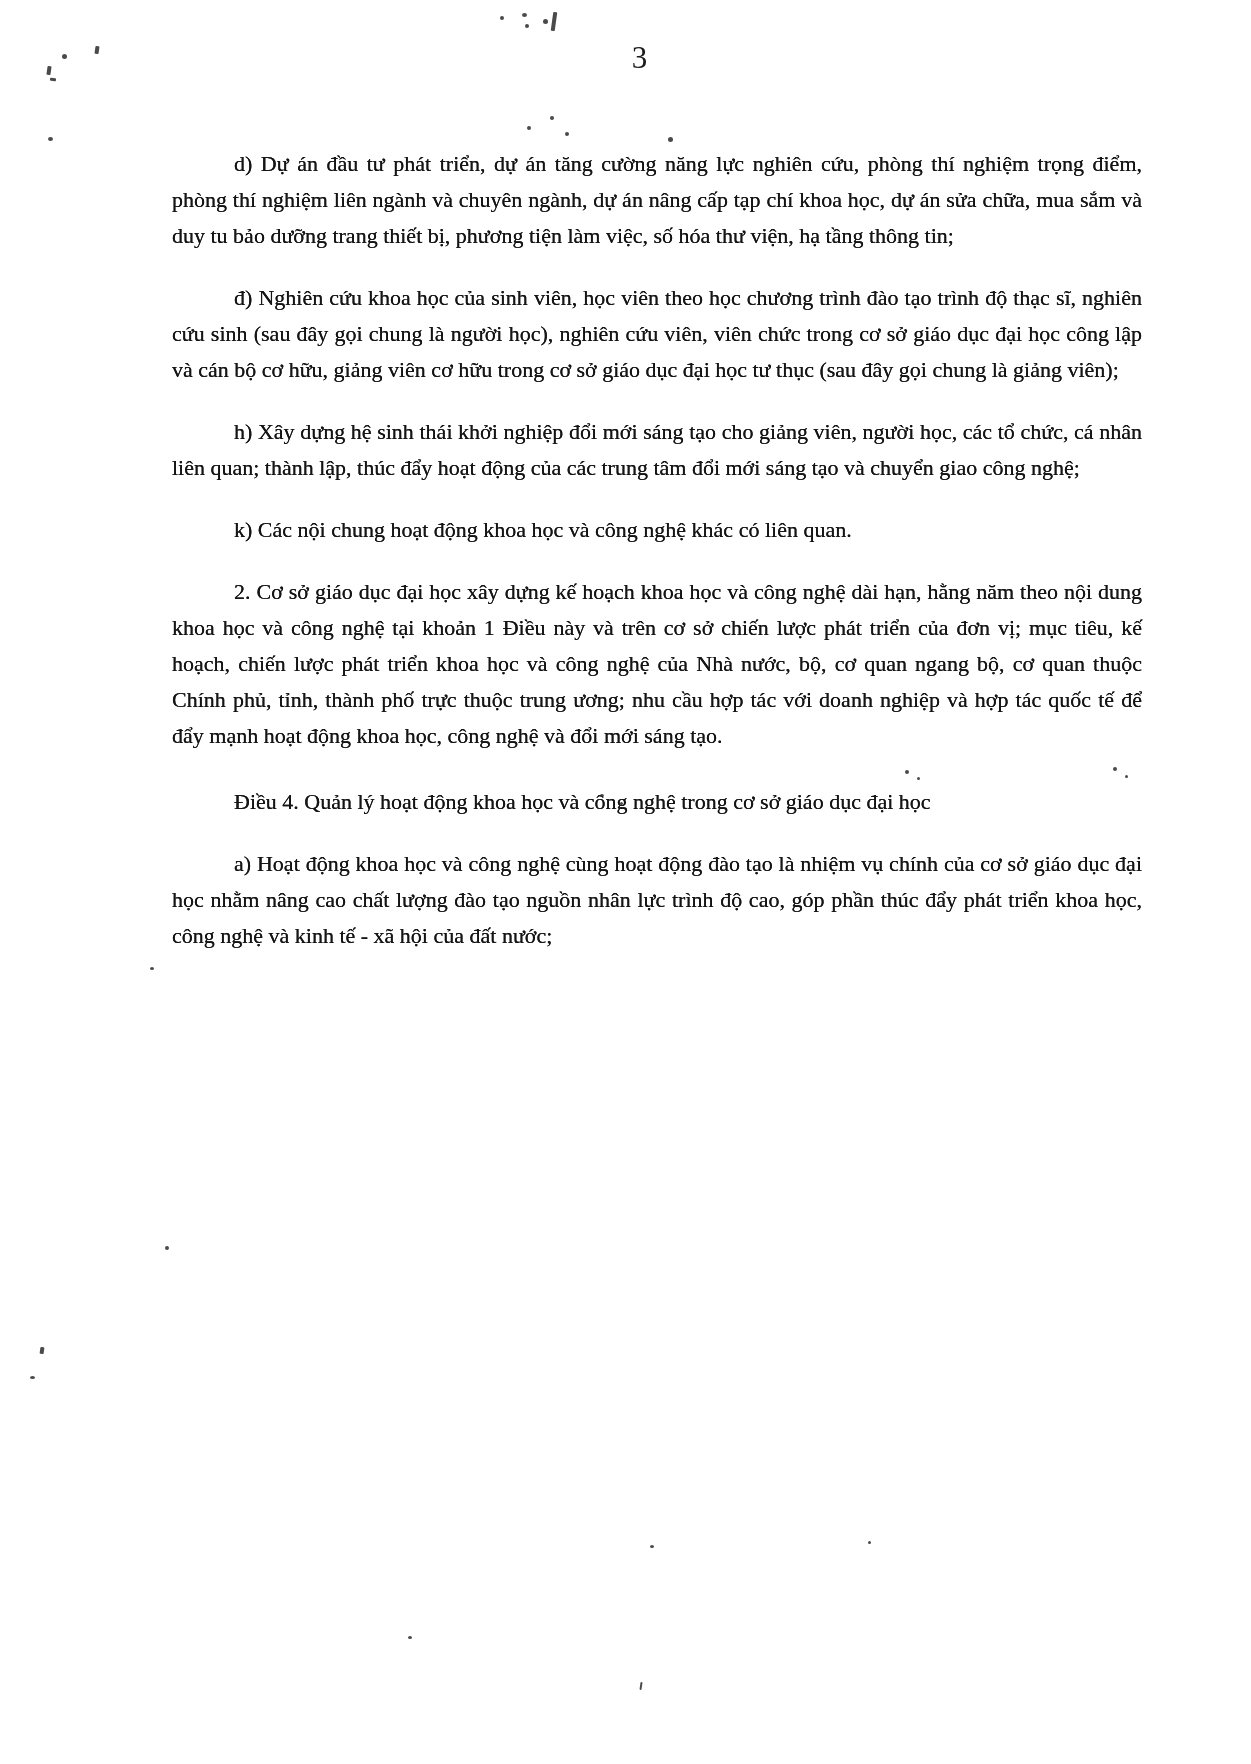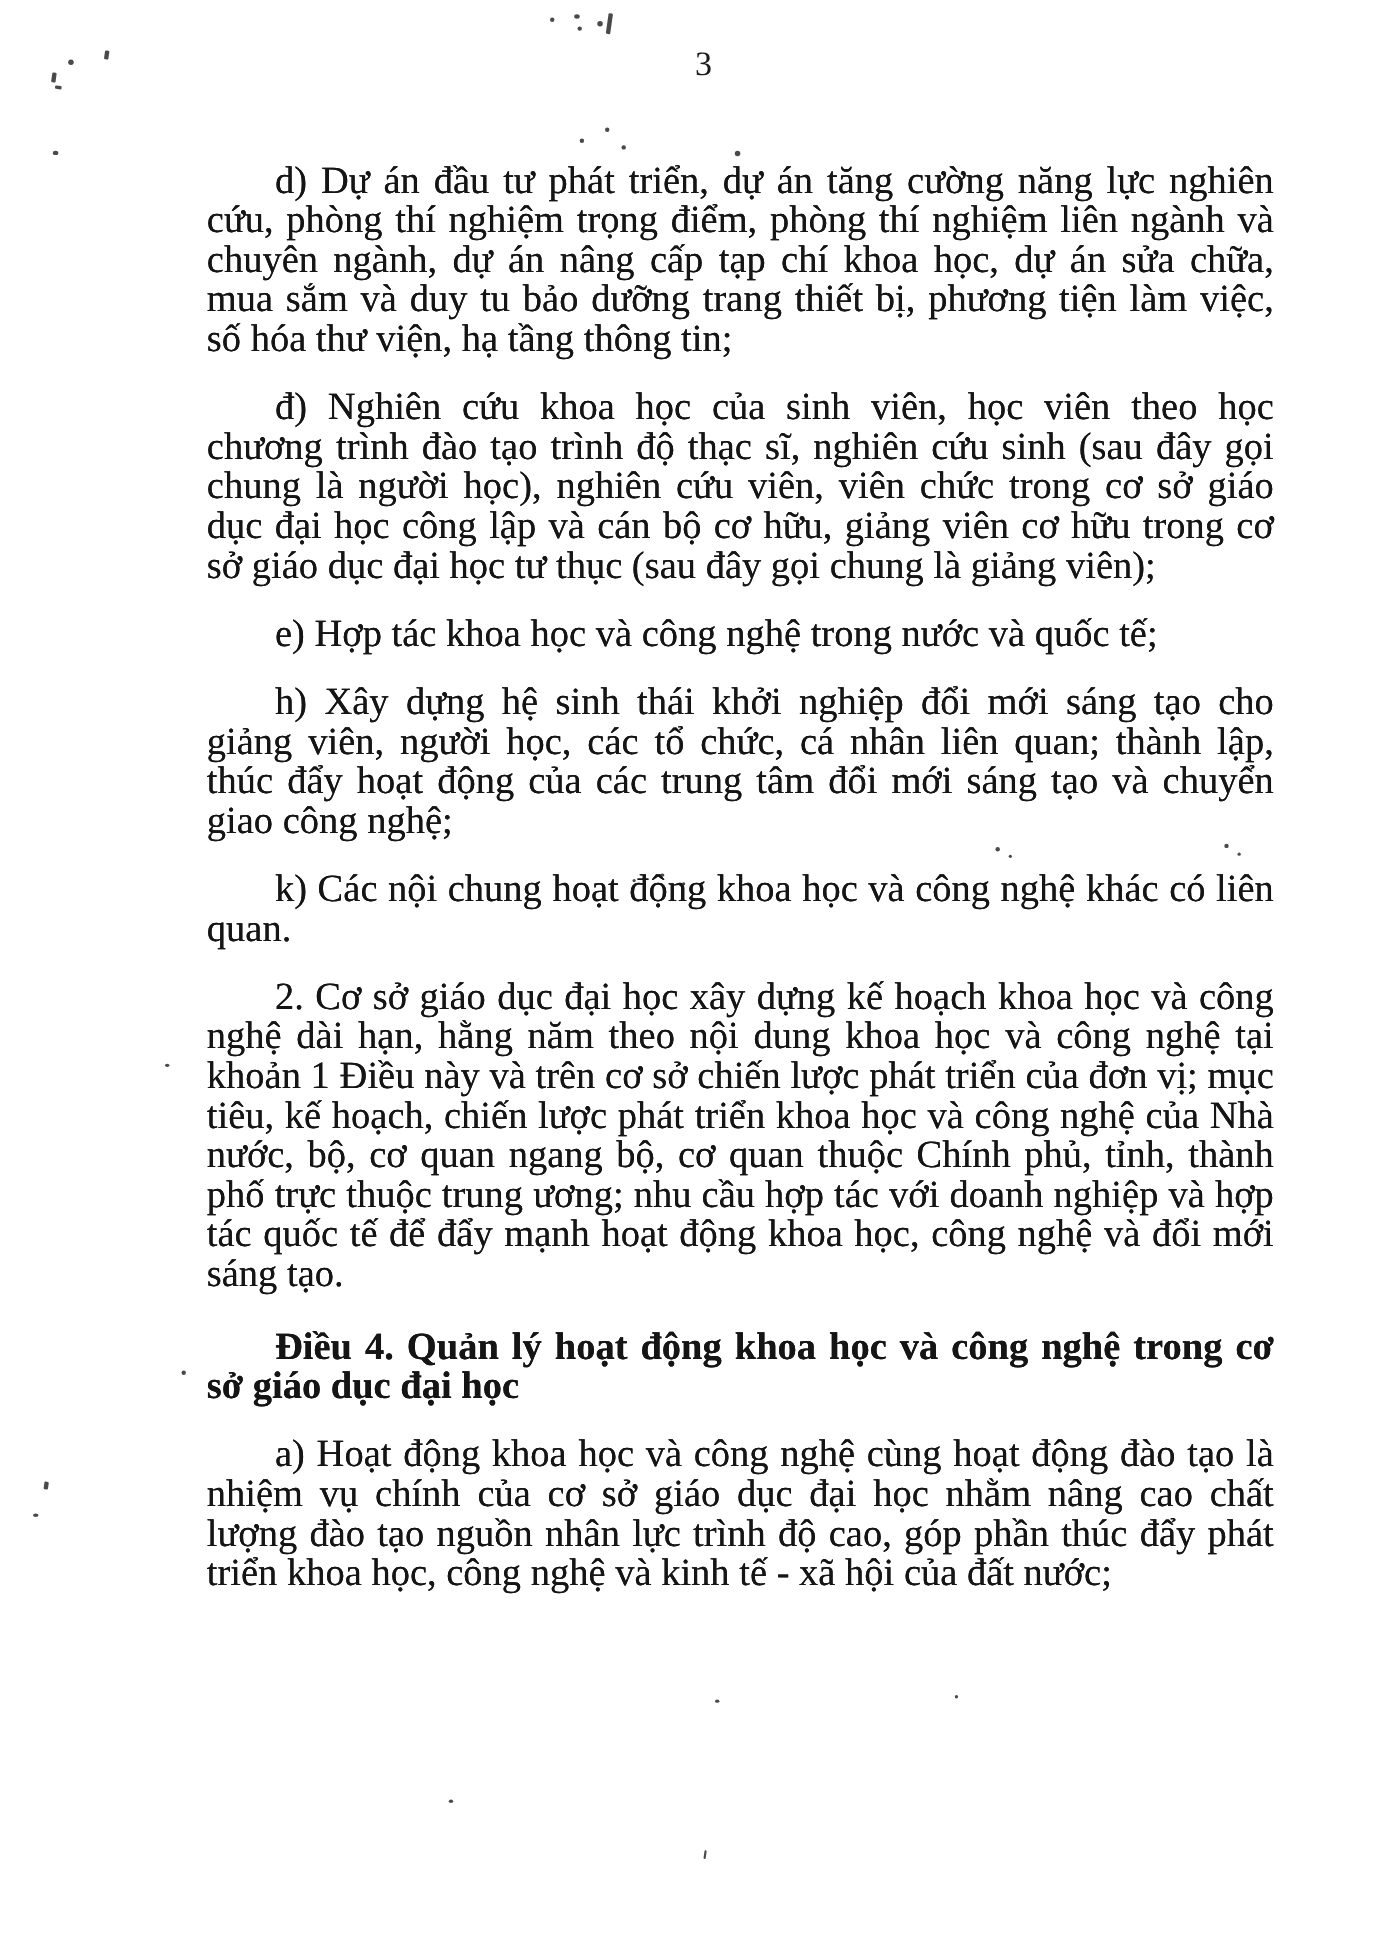--- a/index.html
+++ b/index.html
@@ -22,35 +22,35 @@
     left: 172px;
     top: 40px;
     width: 935px;
     text-align: center;
     font-size: 31px;
     line-height: 36px;
     color: #1a1a1a;
   }
   .content {
     position: absolute;
-    left: 188px;
+    left: 172px;
     top: 146px;
     width: 970px;
-    font-size: 35px;
+    font-size: 22px;
     line-height: 36px;
     text-align: justify;
     text-shadow: 0 0 0.4px currentColor; 
   }
   .content p {
     margin: 26px 0 0 0;
     text-indent: 62px;
   }
   .content p:first-child { margin-top: 0; }
   .content p.heading {
-    font-weight: bold;
+    font-weight: normal;
     margin-top: 30px;
   }
   
   .artifact {
     position: absolute;
     background: #2a2a2a;
     border-radius: 50%;
     opacity: 0.85;
   }
   .artifact.tick { border-radius: 1px; transform: rotate(8deg); }
@@ -58,21 +58,20 @@
 </head>
 <body>
 
 <div class="page">
 
   <div class="page-number">3</div>
 
   <div class="content">
     <p>d) Dự án đầu tư phát triển, dự án tăng cường năng lực nghiên cứu, phòng thí nghiệm trọng điểm, phòng thí nghiệm liên ngành và chuyên ngành, dự án nâng cấp tạp chí khoa học, dự án sửa chữa, mua sắm và duy tu bảo dưỡng trang thiết bị, phương tiện làm việc, số hóa thư viện, hạ tầng thông tin;</p>
     <p>đ) Nghiên cứu khoa học của sinh viên, học viên theo học chương trình đào tạo trình độ thạc sĩ, nghiên cứu sinh (sau đây gọi chung là người học), nghiên cứu viên, viên chức trong cơ sở giáo dục đại học công lập và cán bộ cơ hữu, giảng viên cơ hữu trong cơ sở giáo dục đại học tư thục (sau đây gọi chung là giảng viên);</p>
-    <p>e) Hợp tác khoa học và công nghệ trong nước và quốc tế;</p>
     <p>h) Xây dựng hệ sinh thái khởi nghiệp đổi mới sáng tạo cho giảng viên, người học, các tổ chức, cá nhân liên quan; thành lập, thúc đẩy hoạt động của các trung tâm đổi mới sáng tạo và chuyển giao công nghệ;</p>
     <p>k) Các nội chung hoạt động khoa học và công nghệ khác có liên quan.</p>
     <p>2. Cơ sở giáo dục đại học xây dựng kế hoạch khoa học và công nghệ dài hạn, hằng năm theo nội dung khoa học và công nghệ tại khoản 1 Điều này và trên cơ sở chiến lược phát triển của đơn vị; mục tiêu, kế hoạch, chiến lược phát triển khoa học và công nghệ của Nhà nước, bộ, cơ quan ngang bộ, cơ quan thuộc Chính phủ, tỉnh, thành phố trực thuộc trung ương; nhu cầu hợp tác với doanh nghiệp và hợp tác quốc tế để đẩy mạnh hoạt động khoa học, công nghệ và đổi mới sáng tạo.</p>
     <p class="heading">Điều 4. Quản lý hoạt động khoa học và công nghệ trong cơ sở giáo dục đại học</p>
     <p>a) Hoạt động khoa học và công nghệ cùng hoạt động đào tạo là nhiệm vụ chính của cơ sở giáo dục đại học nhằm nâng cao chất lượng đào tạo nguồn nhân lực trình độ cao, góp phần thúc đẩy phát triển khoa học, công nghệ và kinh tế - xã hội của đất nước;</p>
   </div>
 
   <span class="artifact" style="left:500px;top:16px;width:4px;height:4px;"></span>
   <span class="artifact" style="left:522px;top:13px;width:5px;height:4px;"></span>
   <span class="artifact" style="left:525px;top:24px;width:4px;height:4px;"></span>

